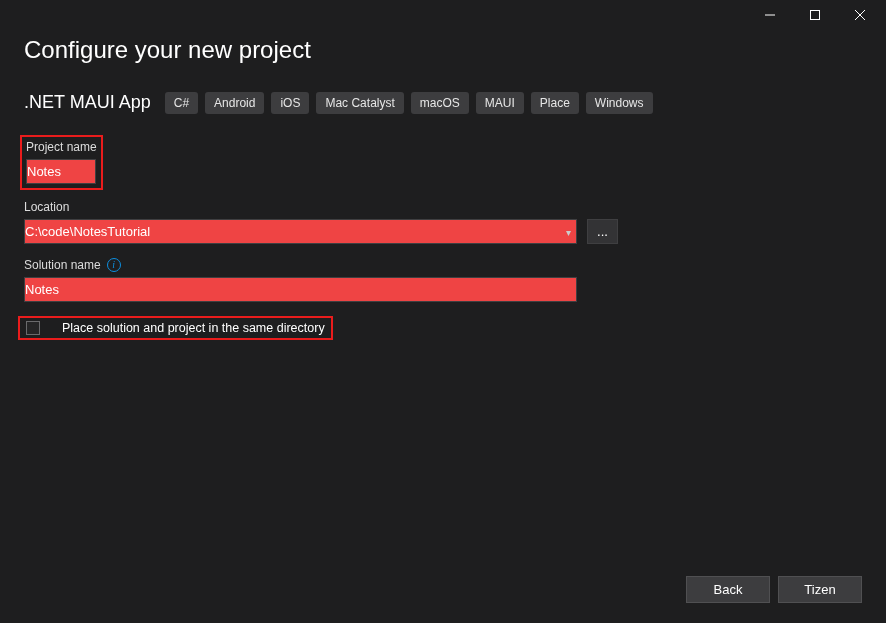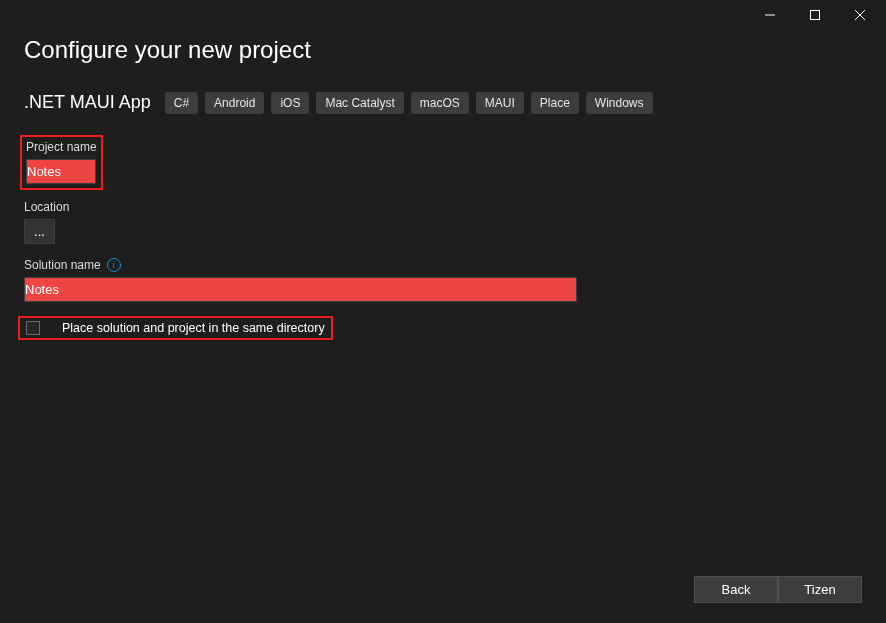--- a/index.html
+++ b/index.html
@@ -162,20 +162,21 @@
     }
     .hl-checkbox {
       padding: 3px 6px 3px 6px;
       margin-left: -6px;
     }
     .footer {
       position: absolute;
       bottom: 20px;
       right: 24px;
       display: flex;
+      gap: 8px;
     }
     .footer button {
       width: 84px;
       height: 27px;
       background: #3d3d3f;
       border: 1px solid #505052;
       color: #ffffff;
       font-size: 13px;
       font-family: inherit;
       cursor: pointer;
@@ -221,20 +222,24 @@
   </div>
 
   <div class="highlight-red hl-project">
     <div class="field-label">Project name</div>
     <input class="text-input" type="text" value="Notes" style="">
   </div>
 
   <div class="field-group">
     <div class="field-label">Location</div>
     <div class="select-row">
+      <div class="select-wrap">
+        <input class="select-input" type="text" value="C:\code\NotesTutorial" style="">
+        <span class="select-arrow">▾</span>
+      </div>
       <div class="browse-btn">...</div>
     </div>
   </div>
 
   <div class="field-group">
     <div class="field-label">
       <span>Solution name</span>
       <span class="info-badge">i</span>
     </div>
     <input class="text-input" type="text" value="Notes" style="">

